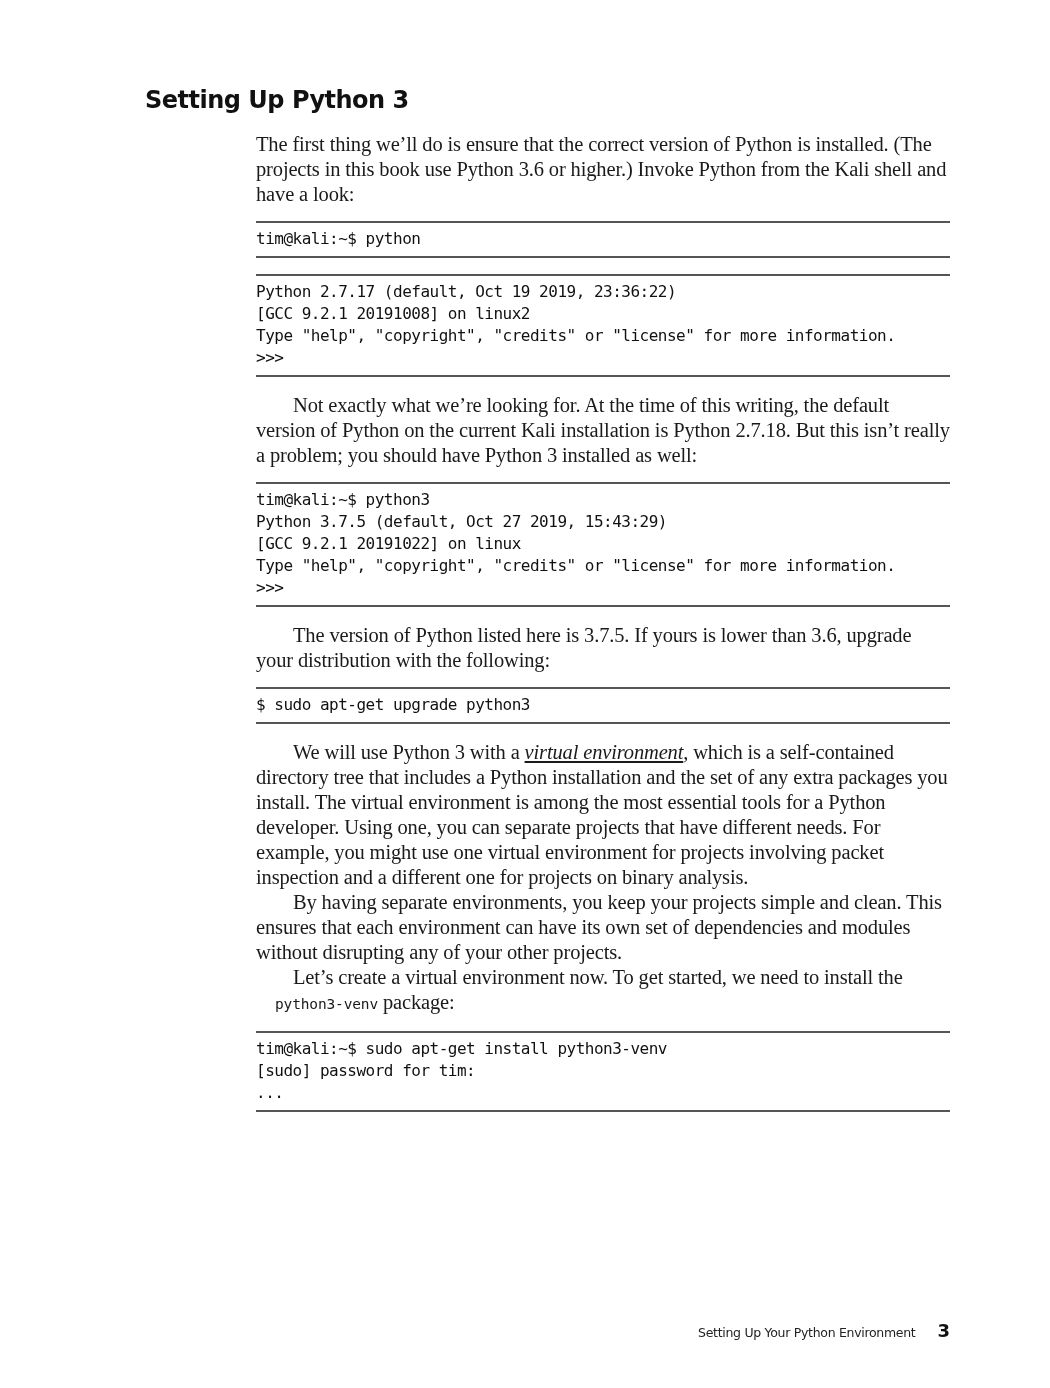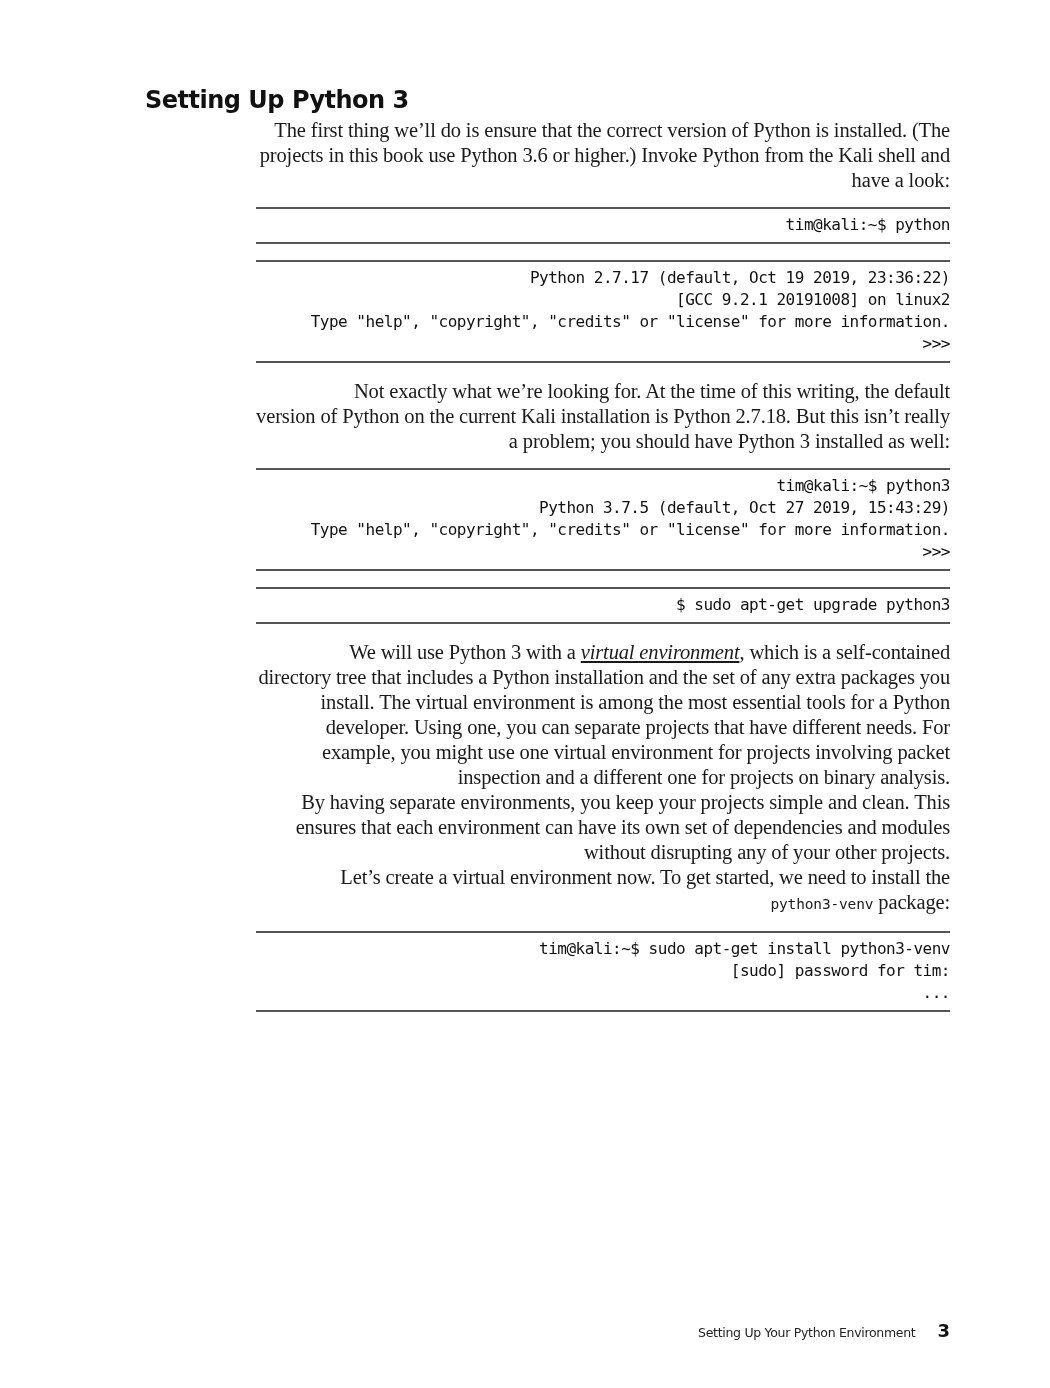--- a/index.html
+++ b/index.html
@@ -3,21 +3,21 @@
 <meta charset="utf-8">
 <style>
   html, body { margin: 0; padding: 0; background: #ffffff; }
   body { width: 1050px; height: 1388px; position: relative; overflow: hidden; color: #1a1a1a; }
   .page { position: absolute; left: 0; top: 0; width: 1050px; height: 984px; }
   .heading {
     position: absolute; left: 145px; top: 86px;
     font-family: "DejaVu Sans", sans-serif; font-weight: bold; font-size: 24px;
     letter-spacing: -0.5px; color: #111;
   }
-  .content { position: absolute; left: 256px; top: 118px; width: 694px; text-align: right; }
+  .content { position: absolute; left: 256px; top: 132px; width: 694px; }
   .para {
     font-family: "Liberation Serif", serif; font-size: 20.5px; line-height: 25px;
     margin: 0; color: #1a1a1a; letter-spacing: -0.15px;
   }
   .para.indent { text-indent: 37px; }
   .para em { font-style: italic; text-decoration: underline; }
   .code-inline { font-family: "DejaVu Sans Mono", monospace; font-size: 14.5px; margin-left: 19px; }
   .code-block {
     border-top: 2px solid #555; border-bottom: 2px solid #555;
     margin: 14px 0 16px 0; padding: 5px 0 6px 0;
@@ -52,24 +52,26 @@
       <div class="code-line">[GCC 9.2.1 20191008] on linux2</div>
       <div class="code-line">Type "help", "copyright", "credits" or "license" for more information.</div>
       <div class="code-line">&gt;&gt;&gt;</div>
     </div>
 
     <p class="para indent">Not exactly what we’re looking for. At the time of this writing, the default version of Python on the current Kali installation is Python 2.7.18. But this isn’t really a problem; you should have Python 3 installed as well:</p>
 
     <div class="code-block">
       <div class="code-line">tim@kali:~$ python3</div>
       <div class="code-line">Python 3.7.5 (default, Oct 27 2019, 15:43:29)</div>
+      <div class="code-line">[GCC 9.2.1 20191022] on linux</div>
       <div class="code-line">Type "help", "copyright", "credits" or "license" for more information.</div>
       <div class="code-line">&gt;&gt;&gt;</div>
     </div>
 
+    <p class="para indent">The version of Python listed here is 3.7.5. If yours is lower than 3.6, upgrade your distribution with the following:</p>
 
     <div class="code-block">
       <div class="code-line">$ sudo apt-get upgrade python3</div>
     </div>
 
     <p class="para indent"><span>We will use Python 3 with a </span><em>virtual environment</em><span>, which is a self-contained directory tree that includes a Python installation and the set of any extra packages you install. The virtual environment is among the most essential tools for a Python developer. Using one, you can separate projects that have different needs. For example, you might use one virtual environment for projects involving packet inspection and a different one for projects on binary analysis.</span></p>
 
     <p class="para indent">By having separate environments, you keep your projects simple and clean. This ensures that each environment can have its own set of dependencies and modules without disrupting any of your other projects.</p>
 
     <p class="para indent"><span>Let’s create a virtual environment now. To get started, we need to install the </span><span class="code-inline">python3-venv</span><span> package:</span></p>

